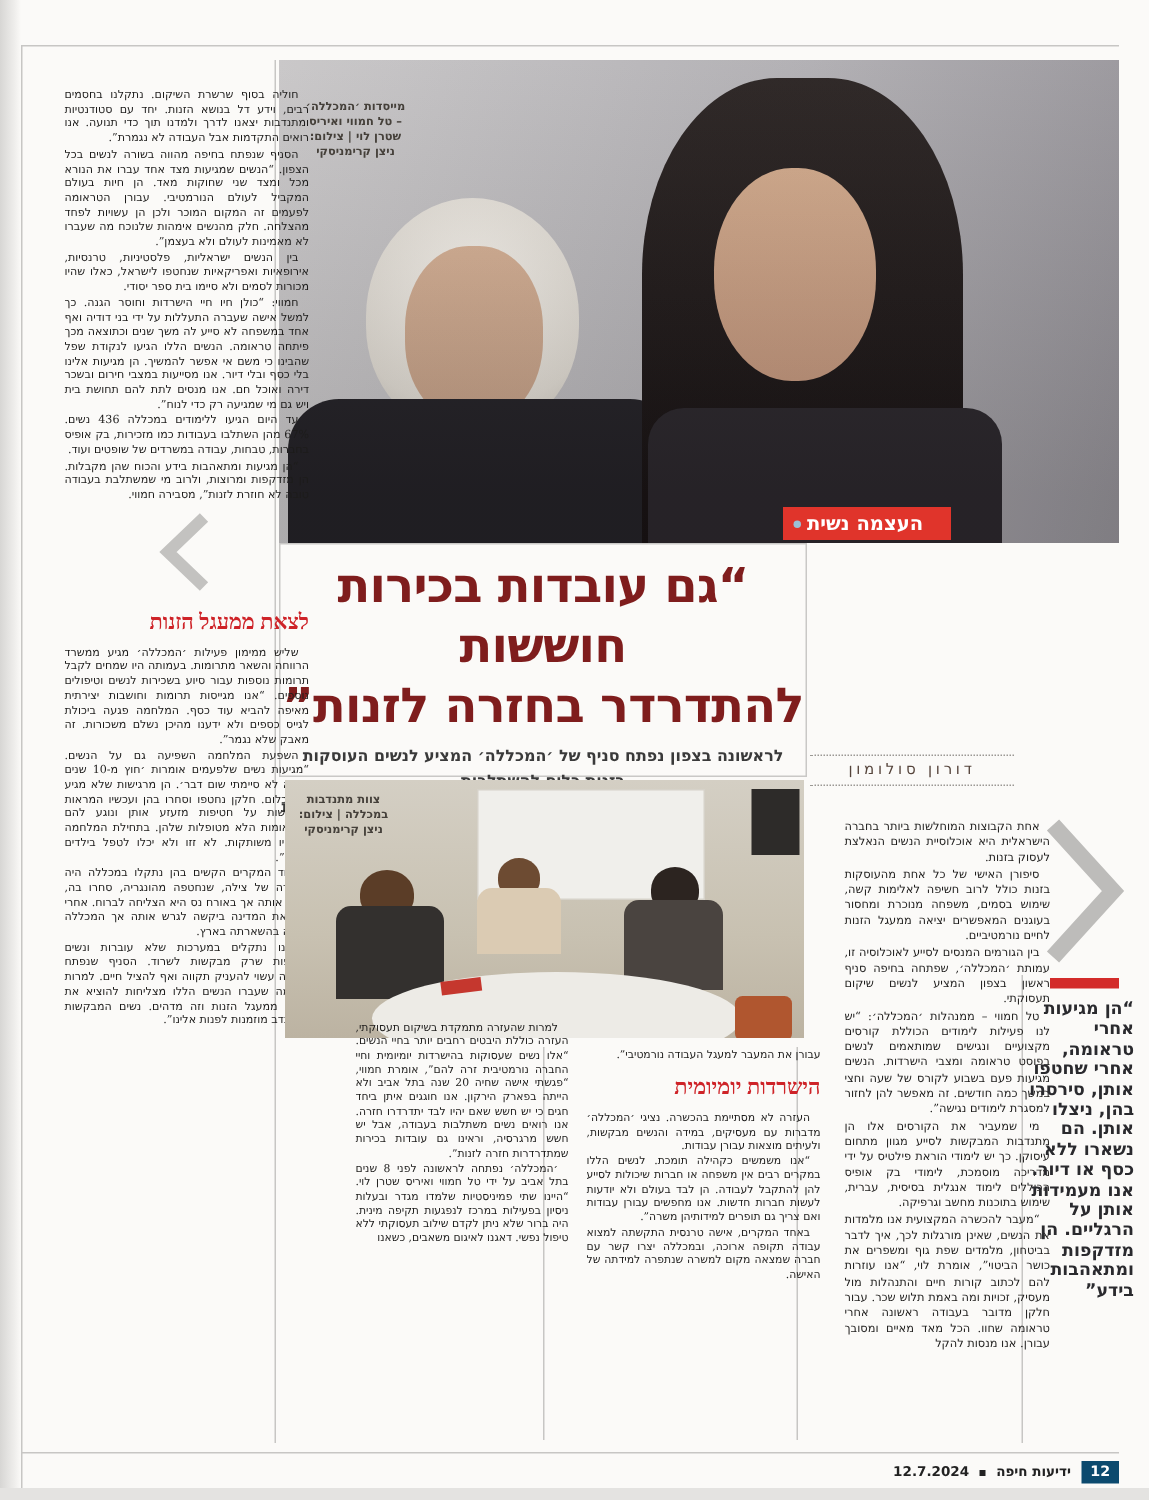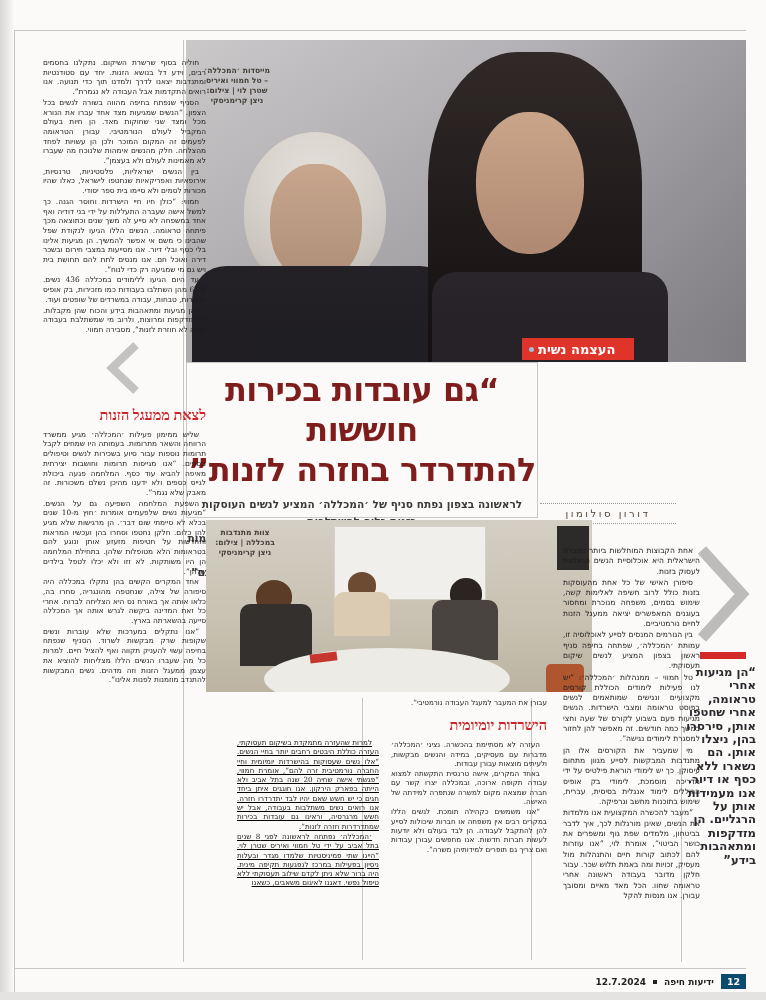--- a/index.html
+++ b/index.html
@@ -73,22 +73,22 @@
 
   
   .byline{
     position:absolute;left:540px;top:503px;width:136px;height:21px;box-sizing:border-box;
     border-top:1px dotted #9b9894;border-bottom:1px dotted #9b9894;
     display:flex;align-items:center;justify-content:center;direction:rtl;
     font-size:10px;font-weight:400;letter-spacing:2.5px;color:#55443b;
   }
 
   
-  .photo-mid{position:absolute;left:206px;top:520px;width:346px;height:172px;overflow:hidden;
-    background:linear-gradient(180deg,#d4cfc4 0%,#c8c1b1 60%,#bcb3a2 100%);padding-left:40px;}
+  .photo-mid{position:absolute;left:190px;top:520px;width:346px;height:172px;overflow:hidden;
+    background:linear-gradient(180deg,#d4cfc4 0%,#c8c1b1 60%,#bcb3a2 100%);}
   .pm-board{position:absolute;left:128px;top:6px;width:150px;height:72px;background:#f0efeb;border:1px solid #d6d2c9;}
   .pm-tv{position:absolute;right:3px;top:6px;width:32px;height:44px;background:#2d2b29;}
   .pm-table{position:absolute;left:58px;bottom:-18px;width:246px;height:62px;border-radius:50%;background:#edebe6;}
   .pm-red{position:absolute;left:104px;bottom:30px;width:27px;height:9px;background:#c5372e;transform:rotate(-7deg);}
   .pm-chair{position:absolute;right:8px;bottom:-2px;width:38px;height:30px;border-radius:5px;background:#b0562f;}
   .fig{position:absolute;}
   .fig .hair{border-radius:50% 50% 42% 42%;}
   .fig .torso{border-radius:10px 10px 0 0;}
   .fig1 .hair{position:absolute;left:16px;top:0;width:36px;height:32px;background:#5b3d27;}
   .fig1 .torso{position:absolute;left:0;top:24px;width:72px;height:62px;background:#33302e;}
@@ -196,31 +196,31 @@
     <div class="fig fig3" style="left:226px;bottom:32px;width:66px;height:82px;">
       <div class="hair"></div>
         <div class="torso"></div>
     </div>
     <div class="pm-table"></div>
     <div class="pm-red"></div>
     <div class="pm-chair"></div>
     <div class="photo-caption cap-mid">צוות מתנדבות במכללה | צילום: ניצן קרימניסקי</div>
   </div>
 
-  <div class="col col-b" style="left:214px;top:738px;width:142px;height:262px;text-decoration:underline;">
+  <div class="col col-b" style="left:214px;top:680px;width:142px;height:262px;">
     <p class="bp">למרות שהעזרה מתמקדת בשיקום תעסוקתי, העזרה כוללת היבטים רחבים יותר בחיי הנשים. “אלו נשים שעסוקות בהישרדות יומיומית וחיי החברה נורמטיבית זרה להם”, אומרת חמווי, “פגשתי אישה שחיה 20 שנה בתל אביב ולא הייתה בפארק הירקון. אנו חוגגים איתן ביחד חגים כי יש חשש שאם יהיו לבד יתדרדרו חזרה. אנו רואים נשים משתלבות בעבודה, אבל יש חשש מרגרסיה, וראינו גם עובדות בכירות שמתדרדרות חזרה לזנות”.</p>
     <p class="bp">׳המכללה׳ נפתחה לראשונה לפני 8 שנים בתל אביב על ידי טל חמווי ואיריס שטרן לוי. “היינו שתי פמיניסטיות שלמדו מגדר ובעלות ניסיון בפעילות במרכז לנפגעות תקיפה מינית. היה ברור שלא ניתן לקדם שילוב תעסוקתי ללא טיפול נפשי. דאגנו לאיגום משאבים, כשאנו</p>
   </div>
 
   <div class="col col-c" style="left:368px;top:698px;width:156px;height:262px;">
     <p class="bp" style="text-indent:0;">עבורן את המעבר למעגל העבודה נורמטיבי”.</p>
     <div class="subhead">הישרדות יומיומית</div>
     <p class="bp">העזרה לא מסתיימת בהכשרה. נציגי ׳המכללה׳ מדברות עם מעסיקים, במידה והנשים מבקשות, ולעיתים מוצאות עבורן עבודות.</p>
+    <p class="bp">“אנו משמשים כקהילה תומכת. לנשים הללו במקרים רבים אין משפחה או חברות שיכולות לסייע להן להתקבל לעבודה. הן לבד בעולם ולא יודעות לעשות חברות חדשות. אנו מחפשים עבורן עבודות ואם צריך גם תופרים למידותיהן משרה”.</p>
     <p class="bp">באחד המקרים, אישה טרנסית התקשתה למצוא עבודה תקופה ארוכה, ובמכללה יצרו קשר עם חברה שמצאה מקום למשרה שנתפרה למידתה של האישה.</p>
-    <p class="bp">“אנו משמשים כקהילה תומכת. לנשים הללו במקרים רבים אין משפחה או חברות שיכולות לסייע להן להתקבל לעבודה. הן לבד בעולם ולא יודעות לעשות חברות חדשות. אנו מחפשים עבורן עבודות ואם צריך גם תופרים למידותיהן משרה”.</p>
   </div>
 
   <div class="col col-d" style="left:540px;top:546px;width:137px;height:412px;">
     <p class="bp">אחת הקבוצות המוחלשות ביותר בחברה הישראלית היא אוכלוסיית הנשים הנאלצת לעסוק בזנות.</p>
     <p class="bp">סיפורן האישי של כל אחת מהעוסקות בזנות כולל לרוב חשיפה לאלימות קשה, שימוש בסמים, משפחה מנוכרת ומחסור בעוגנים המאפשרים יציאה ממעגל הזנות לחיים נורמטיביים.</p>
     <p class="bp">בין הגורמים המנסים לסייע לאוכלוסיה זו, עמותת ׳המכללה׳, שפתחה בחיפה סניף ראשון בצפון המציע לנשים שיקום תעסוקתי.</p>
     <p class="bp">טל חמווי – ממנהלות ׳המכללה׳: “יש לנו פעילות לימודים הכוללת קורסים מקצועיים ונגישים שמותאמים לנשים בפוסט טראומה ומצבי הישרדות. הנשים מגיעות פעם בשבוע לקורס של שעה וחצי במשך כמה חודשים. זה מאפשר להן לחזור למסגרת לימודים נגישה”.</p>
     <p class="bp">מי שמעביר את הקורסים אלו הן מתנדבות המבקשות לסייע מגוון מתחום עיסוקן. כך יש לימודי הוראת פילטיס על ידי מדריכה מוסמכת, לימודי בק אופיס הכוללים לימוד אנגלית בסיסית, עברית, שימוש בתוכנות מחשב וגרפיקה.</p>
     <p class="bp">“מעבר להכשרה המקצועית אנו מלמדות את הנשים, שאינן מורגלות לכך, איך לדבר בביטחון, מלמדים שפת גוף ומשפרים את כושר הביטוי”, אומרת לוי, “אנו עוזרות להם לכתוב קורות חיים והתנהלות מול מעסיק, זכויות ומה באמת תלוש שכר. עבור חלקן מדובר בעבודה ראשונה אחרי טראומה שחוו. הכל מאד מאיים ומסובך עבורן. אנו מנסות להקל</p>
   </div>

